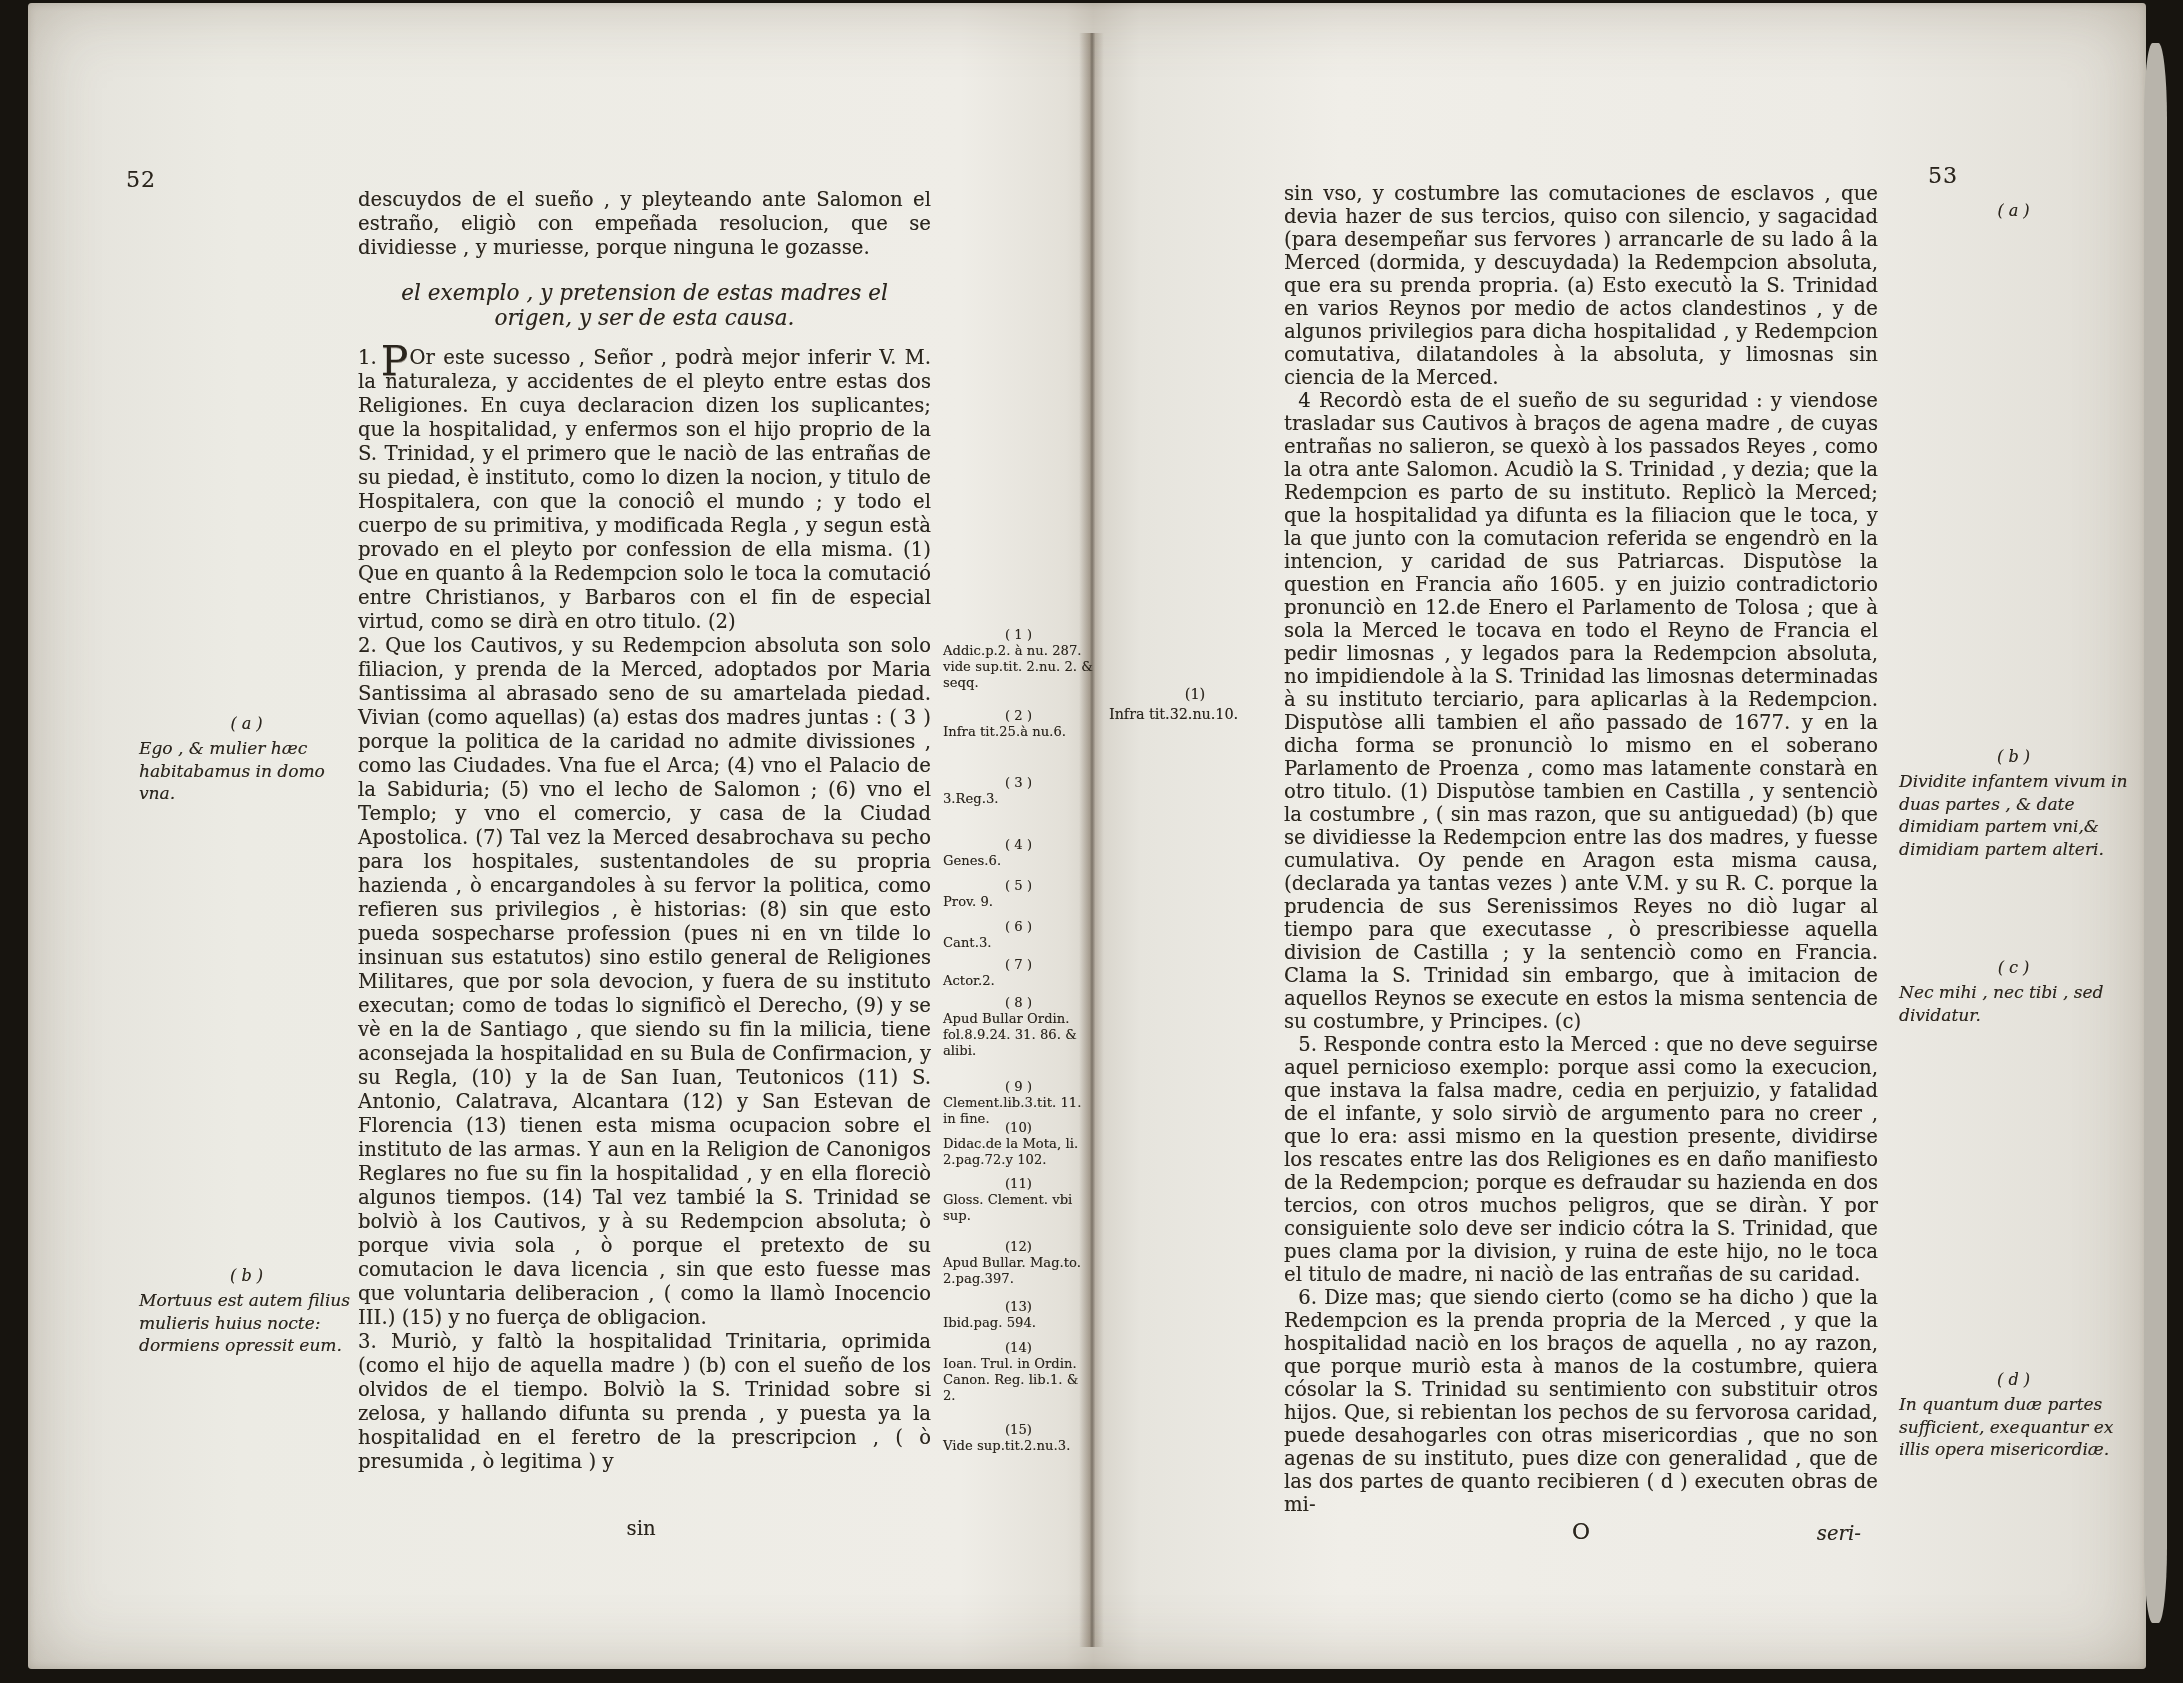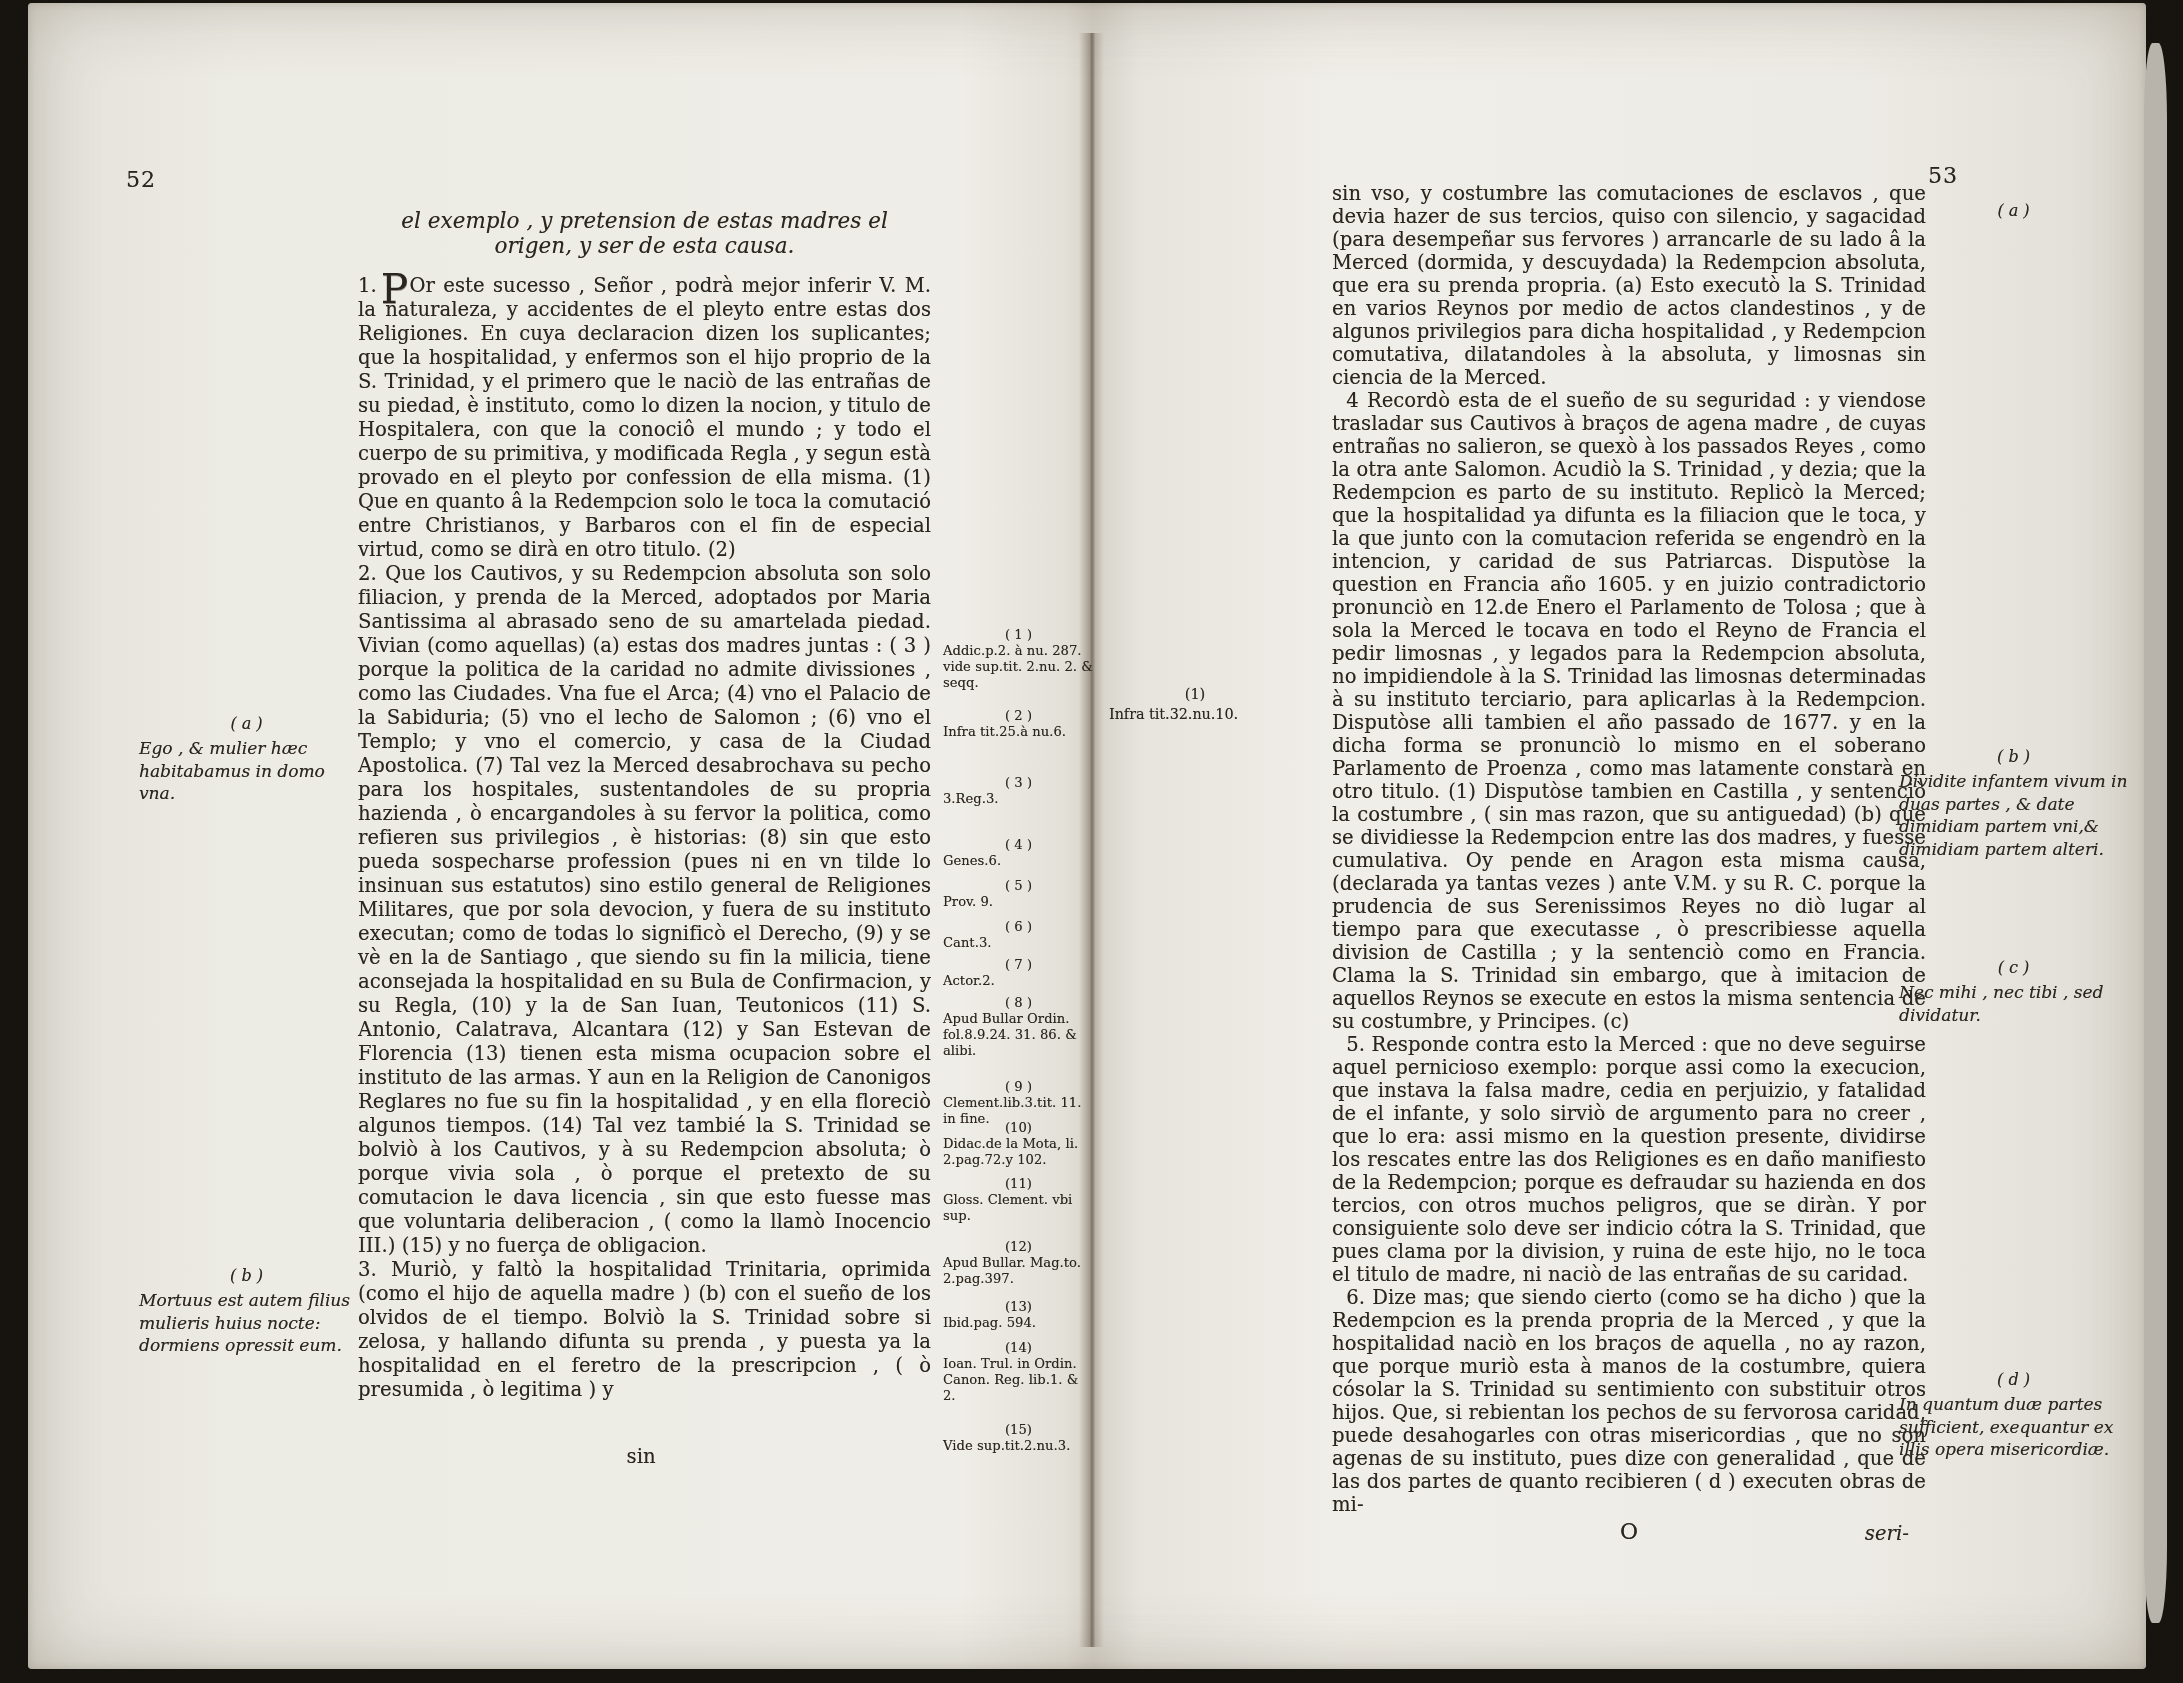--- a/index.html
+++ b/index.html
@@ -76,21 +76,21 @@
   .fn-13 { top:1299px; } .fn-14 { top:1340px; } .fn-15 { top:1422px; }
 
   .gutter-note {
     position:absolute; left:1109px; top:684px; width:172px;
     font-size:14.3px; line-height:20px;
   }
   .gutter-note .mn-label { display:block; text-align:center; font-style:normal; }
 
   .right-col {
     position:absolute; left:1284px; top:182px; width:594px;
-    font-size:19.5px; line-height:23px; text-align:justify; letter-spacing:0.1px;margin-left:48px;
+    font-size:19.5px; line-height:23px; text-align:justify; letter-spacing:0.1px;
   }
   .right-col p { margin:0; }
   .right-col p.num { text-indent:14.3px; }
   .sig-row { position:relative; height:31px; margin-top:3.8px; }
   .sig-o { position:absolute; left:0; right:0; text-align:center; font-size:22px; }
   .catchword-right { position:absolute; right:17px; top:1.9px; font-style:italic; font-size:19.5px; }
 
   .rmn { left:1899px; width:229px; }
   .rmn-a { top:200px; }
   .rmn-b { top:746px; }
@@ -100,20 +100,21 @@
 </head>
 <body>
 
 <div class="paper"></div>
 <div class="edge-stack"></div>
 <div class="crease"></div>
 
 <div class="pagenum pagenum-52 ink">52</div>
 
 <div class="left-col ink">
+  <p>descuydos de el sueño , y pleyteando ante Salomon el estraño, eligiò con empeñada resolucion, que se dividiesse , y muriesse, porque ninguna le gozasse.</p>
   <div class="sub2">el exemplo , y pretension de estas madres el</div>
   <div class="sub3">origen, y ser de esta causa.</div>
   <p class="para-first"><span>1.</span> <span class="dropcap">P</span><span>Or este sucesso , Señor , podrà mejor inferir V. M. la naturaleza, y accidentes de el pleyto entre estas dos Religiones. En cuya declaracion dizen los suplicantes; que la hospitalidad, y enfermos son el hijo proprio de la S. Trinidad, y el primero que le naciò de las entrañas de su piedad, è instituto, como lo dizen la nocion, y titulo de Hospitalera, con que la conociô el mundo ; y todo el cuerpo de su primitiva, y modificada Regla , y segun està provado en el pleyto por confession de ella misma. (1) Que en quanto â la Redempcion solo le toca la comutació entre Christianos, y Barbaros con el fin de especial virtud, como se dirà en otro titulo. (2)</span></p>
   <p>2. Que los Cautivos, y su Redempcion absoluta son solo filiacion, y prenda de la Merced, adoptados por Maria Santissima al abrasado seno de su amartelada piedad. Vivian (como aquellas) (a) estas dos madres juntas : ( 3 ) porque la politica de la caridad no admite divissiones , como las Ciudades. Vna fue el Arca; (4) vno el Palacio de la Sabiduria; (5) vno el lecho de Salomon ; (6) vno el Templo; y vno el comercio, y casa de la Ciudad Apostolica. (7) Tal vez la Merced desabrochava su pecho para los hospitales, sustentandoles de su propria hazienda , ò encargandoles à su fervor la politica, como refieren sus privilegios , è historias: (8) sin que esto pueda sospecharse profession (pues ni en vn tilde lo insinuan sus estatutos) sino estilo general de Religiones Militares, que por sola devocion, y fuera de su instituto executan; como de todas lo significò el Derecho, (9) y se vè en la de Santiago , que siendo su fin la milicia, tiene aconsejada la hospitalidad en su Bula de Confirmacion, y su Regla, (10) y la de San Iuan, Teutonicos (11) S. Antonio, Calatrava, Alcantara (12) y San Estevan de Florencia (13) tienen esta misma ocupacion sobre el instituto de las armas. Y aun en la Religion de Canonigos Reglares no fue su fin la hospitalidad , y en ella floreciò algunos tiempos. (14) Tal vez tambié la S. Trinidad se bolviò à los Cautivos, y à su Redempcion absoluta; ò porque vivia sola , ò porque el pretexto de su comutacion le dava licencia , sin que esto fuesse mas que voluntaria deliberacion , ( como la llamò Inocencio III.) (15) y no fuerça de obligacion.</p>
   <p>3. Muriò, y faltò la hospitalidad Trinitaria, oprimida (como el hijo de aquella madre ) (b) con el sueño de los olvidos de el tiempo. Bolviò la S. Trinidad sobre si zelosa, y hallando difunta su prenda , y puesta ya la hospitalidad en el feretro de la prescripcion , ( ò presumida , ò legitima ) y</p>
   <div class="catchword-left">sin</div>
 </div>
 
 <div class="margin-note mn-a ink">
   <span class="mn-label">( a )</span>

